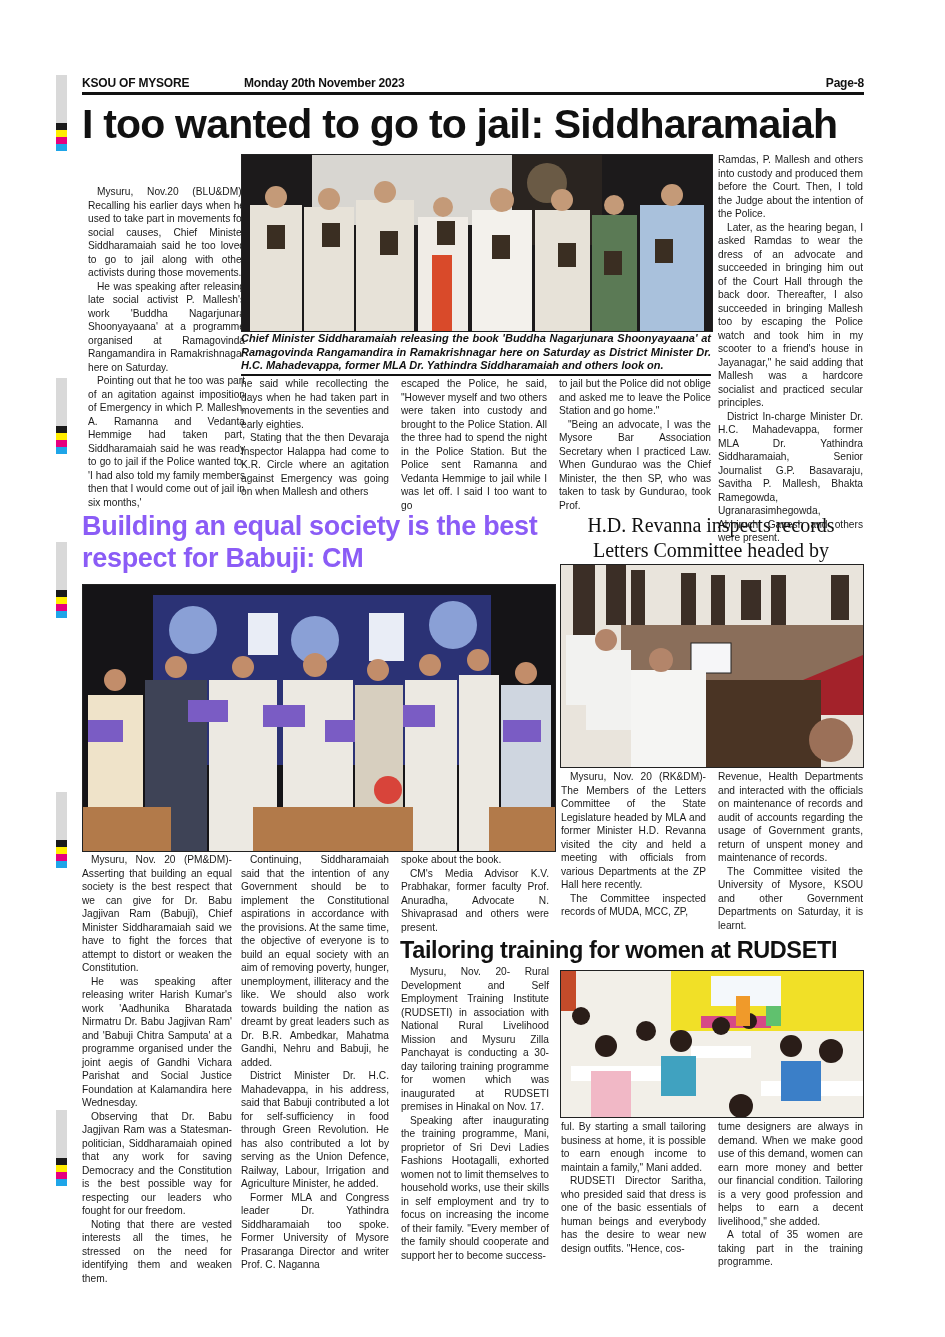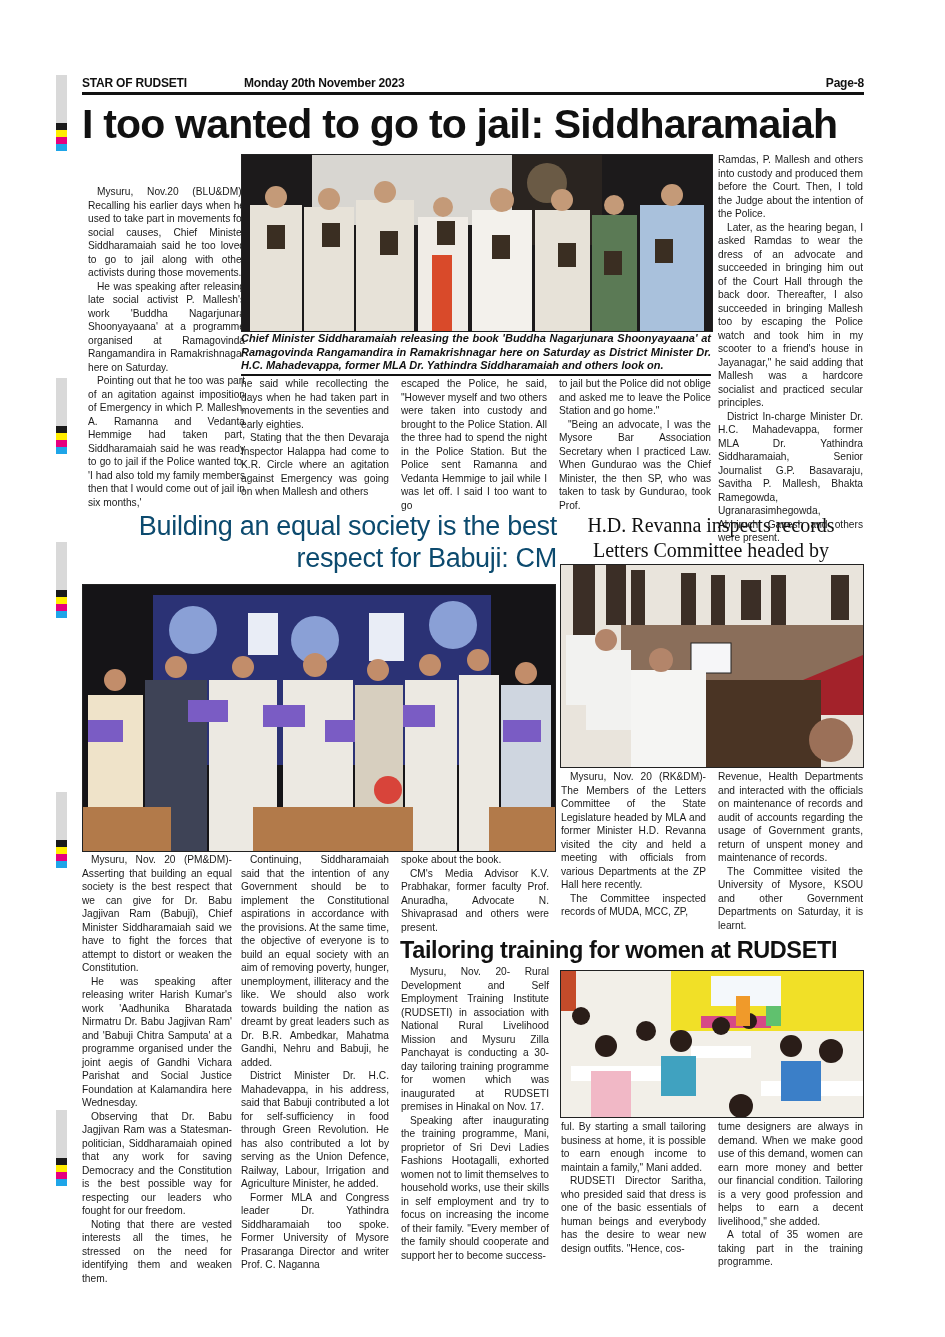--- a/index.html
+++ b/index.html
@@ -18,21 +18,21 @@
 
   .headline1 { position: absolute; left: 82px; top: 98px; width: 782px; font-size: 41px; font-weight: bold; letter-spacing: -0.8px; line-height: 52px; white-space: nowrap; }
 
   .col { position: absolute; font-size: 10.2px; line-height: 13.5px; text-align: justify; color: #1a1a1a; }
   .col p { margin: 0; text-indent: 9px; }
   .col p.noind { text-indent: 0; }
 
   .photo { position: absolute; overflow: hidden; border: 1px solid #222; }
   .caption { position: absolute; font-size: 11px; line-height: 13.5px; font-weight: bold; font-style: italic; text-align: justify; border-bottom: 2px solid #111; padding-bottom: 1px; }
 
-  .headline2 { position: absolute; left: 82px; top: 510px; width: 475px; text-align: right; color: #0c4a6e; font-weight: normal; font-size: 27px; line-height: 32px; letter-spacing: -0.3px; }
+  .headline2 { position: absolute; left: 82px; top: 510px; width: 475px; text-align: left; color: #8b5cf6; font-weight: bold; font-size: 27px; line-height: 32px; letter-spacing: -0.3px; }
   .headline3 { position: absolute; left: 560px; top: 513px; width: 302px; text-align: center; font-family: "Liberation Serif", serif; font-size: 20px; line-height: 25px; color: #111; }
   .headline4 { position: absolute; left: 400px; top: 935px; width: 465px; font-weight: bold; font-size: 23.5px; line-height: 30px; letter-spacing: -0.4px; white-space: nowrap; }
 </style>
 </head>
 <body>
 
 <div class="cmyk" style="top:75px;">
     <div class="grey"></div>
     <div class="k"></div>
     <div class="y"></div>
@@ -62,21 +62,21 @@
   </div>
 <div class="cmyk" style="top:1110px;">
     <div class="grey"></div>
     <div class="k"></div>
     <div class="y"></div>
     <div class="m"></div>
     <div class="c"></div>
   </div>
 
 <div class="masthead">
-  <span class="paper">STAR OF RUDSETI</span>
+  <span class="paper">KSOU OF MYSORE</span>
   <span class="date">Monday 20th November 2023</span>
   <span class="page">Page-8</span>
 </div>
 
 <div class="headline1">I too wanted to go to jail: Siddharamaiah</div>
 
 <div class="col" style="left:88px; top:153px; width:157px;margin-top:32px;">
   <p>Mysuru, Nov.20 (BLU&amp;DM)- Recalling his earlier days when he used to take part in movements for social causes, Chief Minister Siddharamaiah said he too loved to go to jail along with other activists during those movements.</p>
   <p>He was speaking after releasing late social activist P. Mallesh's work 'Buddha Nagarjunara Shoonyayaana' at a programme organised at Ramagovinda Rangamandira in Ramakrishnagar here on Saturday.</p>
   <p>Pointing out that he too was part of an agitation against imposition of Emergency in which P. Mallesh, A. Ramanna and Vedanta Hemmige had taken part, Siddharamaiah said he was ready to go to jail if the Police wanted to. 'I had also told my family members then that I would come out of jail in six months,'</p>

